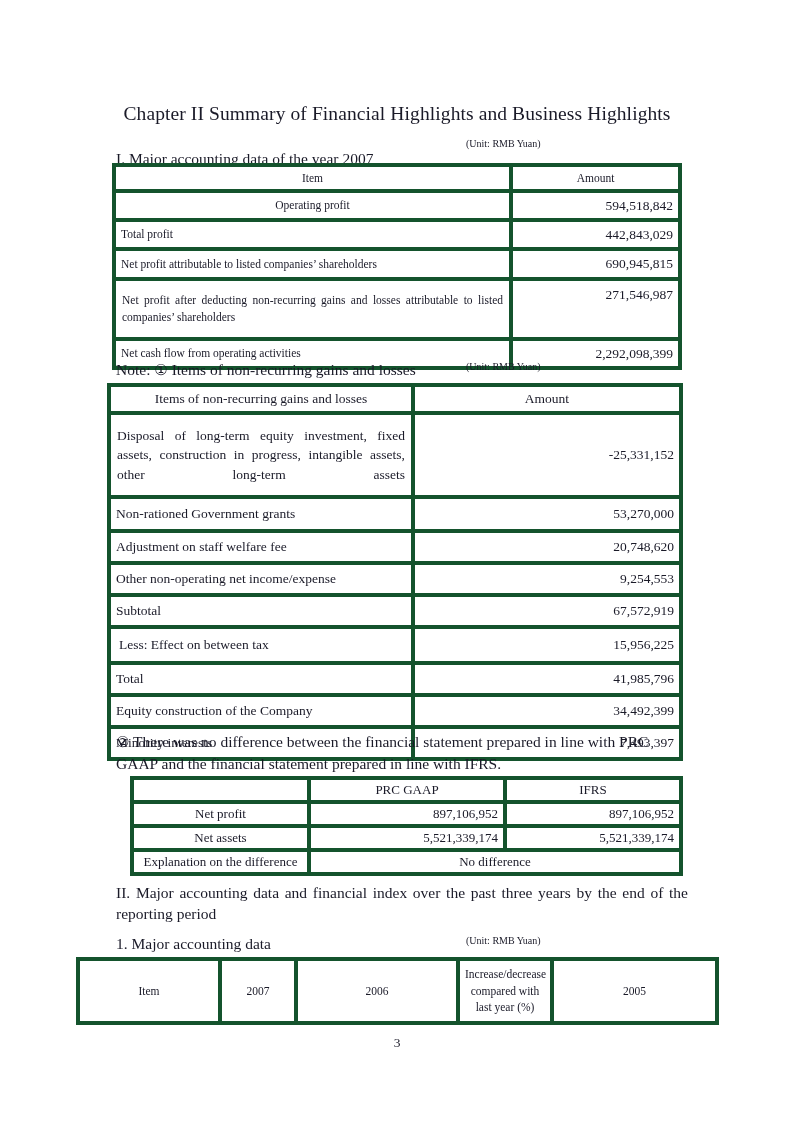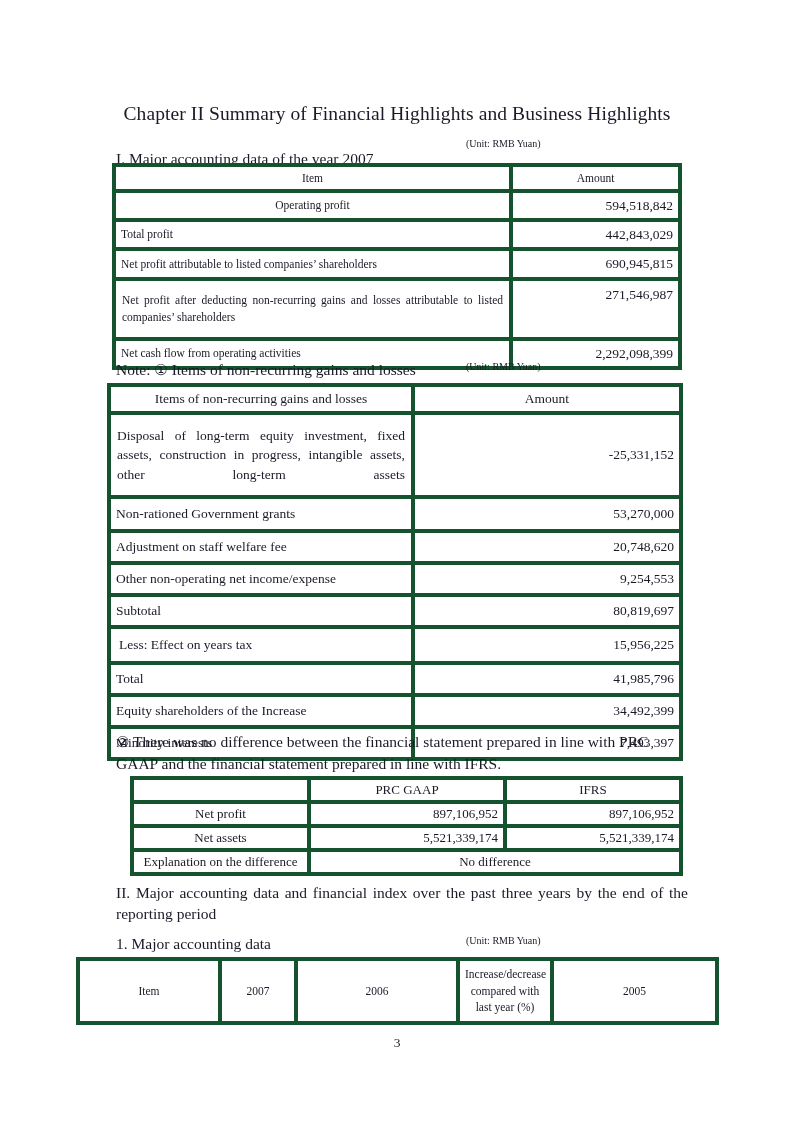--- a/index.html
+++ b/index.html
@@ -170,32 +170,32 @@
       <tr>
         <td class="l" style="height:28px;">Adjustment on staff welfare fee</td>
         <td class="r">20,748,620</td>
       </tr>
       <tr>
         <td class="l" style="height:28px;">Other non-operating net income/expense</td>
         <td class="r">9,254,553</td>
       </tr>
       <tr>
         <td class="l" style="height:28px;">Subtotal</td>
-        <td class="r">80,819,697</td>
-      </tr>
-      <tr>
-        <td class="l" style="height:32px; padding-left:8px;">Less: Effect on years tax</td>
+        <td class="r">67,572,919</td>
+      </tr>
+      <tr>
+        <td class="l" style="height:32px; padding-left:8px;">Less: Effect on between tax</td>
         <td class="r">15,956,225</td>
       </tr>
       <tr>
         <td class="l" style="height:28px;">Total</td>
         <td class="r">41,985,796</td>
       </tr>
       <tr>
-        <td class="l" style="height:28px;">Equity shareholders of the Increase</td>
+        <td class="l" style="height:28px;">Equity construction of the Company</td>
         <td class="r">34,492,399</td>
       </tr>
       <tr>
         <td class="l" style="height:28px;">Minority interests</td>
         <td class="r">7,493,397</td>
       </tr>
     </tbody>
   </table>
 
   <div class="para" style="left:116px; top:731px; width:565px;">

